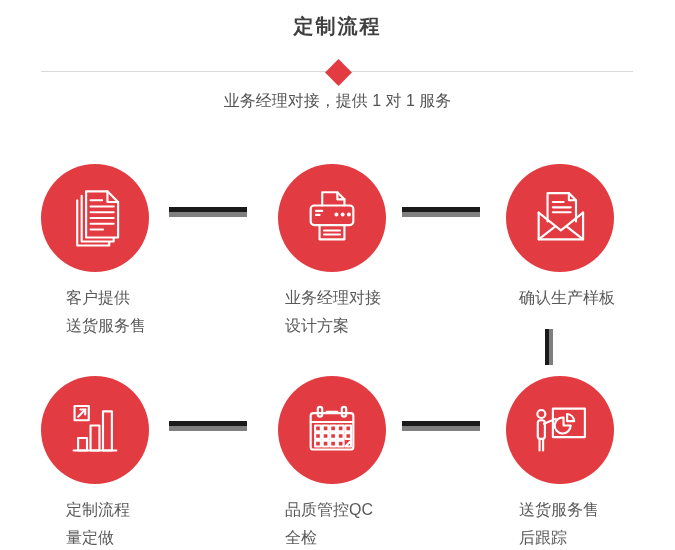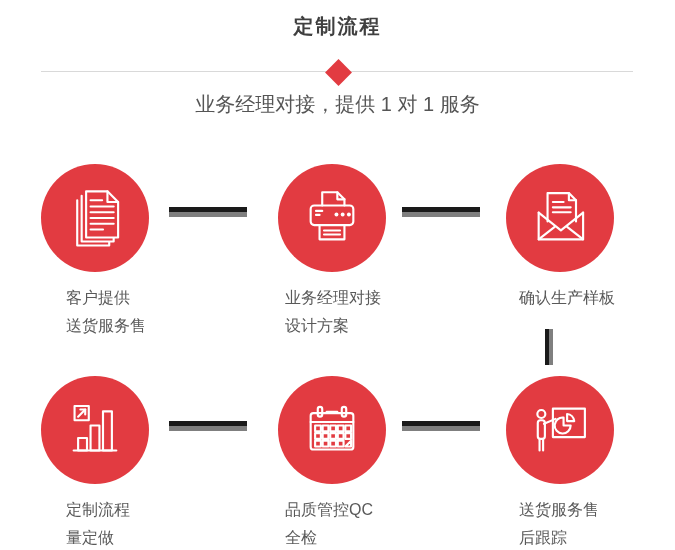--- a/index.html
+++ b/index.html
@@ -22,21 +22,21 @@
   .divider-line{
     position:absolute;top:71px;left:41px;right:42px;height:1px;
     background:var(--line-color);
   }
   .diamond{
     position:absolute;top:63px;left:329px;width:19px;height:19px;
     background:var(--accent);transform:rotate(45deg);
   }
   .subtitle{
     position:absolute;top:91px;left:0;width:100%;
-    text-align:center;font-size:20px;color:#555555;
+    text-align:center;font-size:16px;color:#555555;
   }
 
   .step-circle{
     position:absolute;width:108px;height:108px;border-radius:50%;
     background:var(--accent);
     display:flex;align-items:center;justify-content:center;
   }
   .step-circle svg{display:block;}
 
   .step-label{

